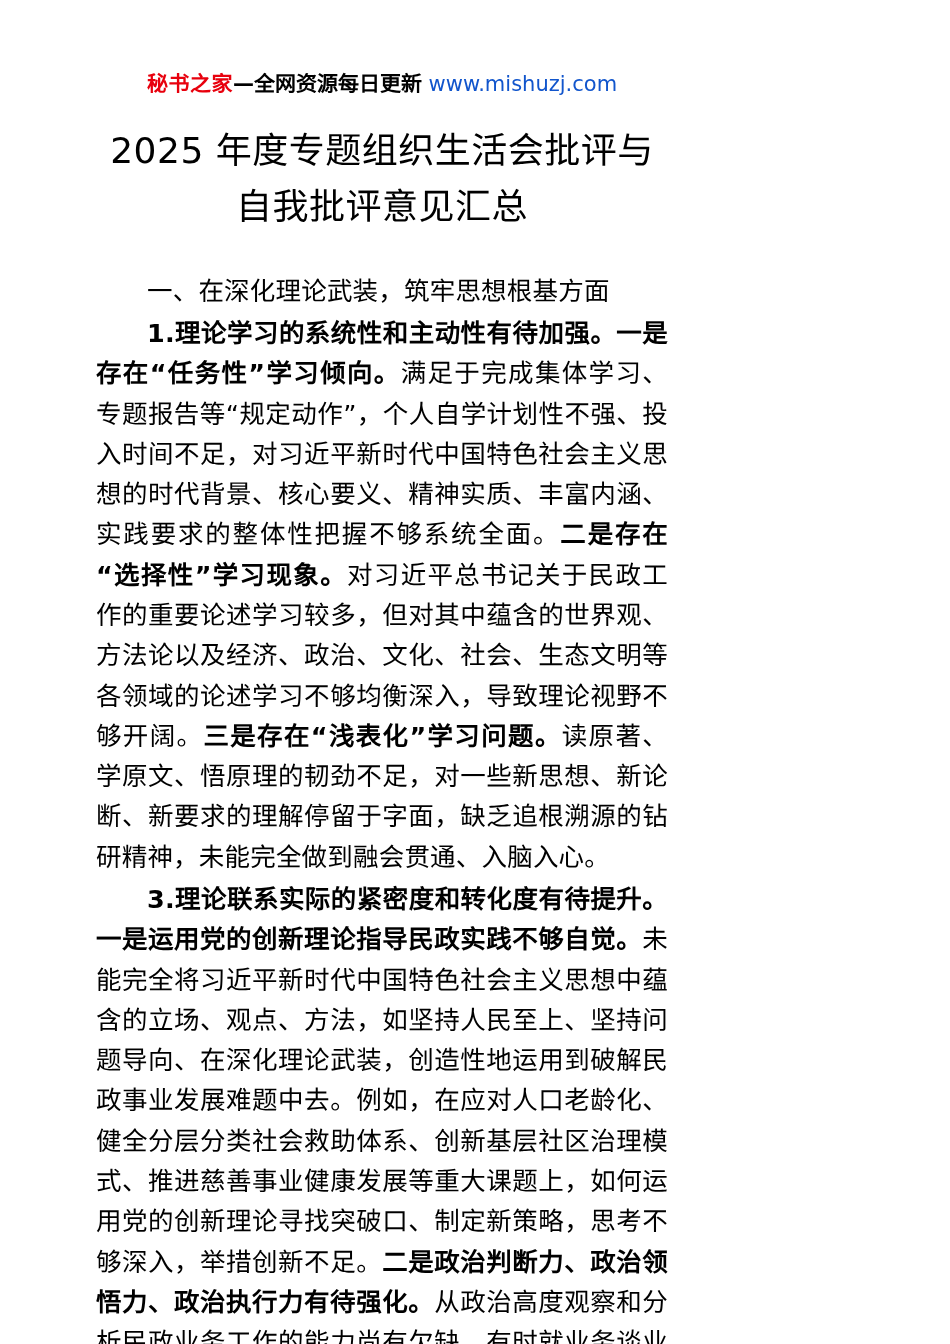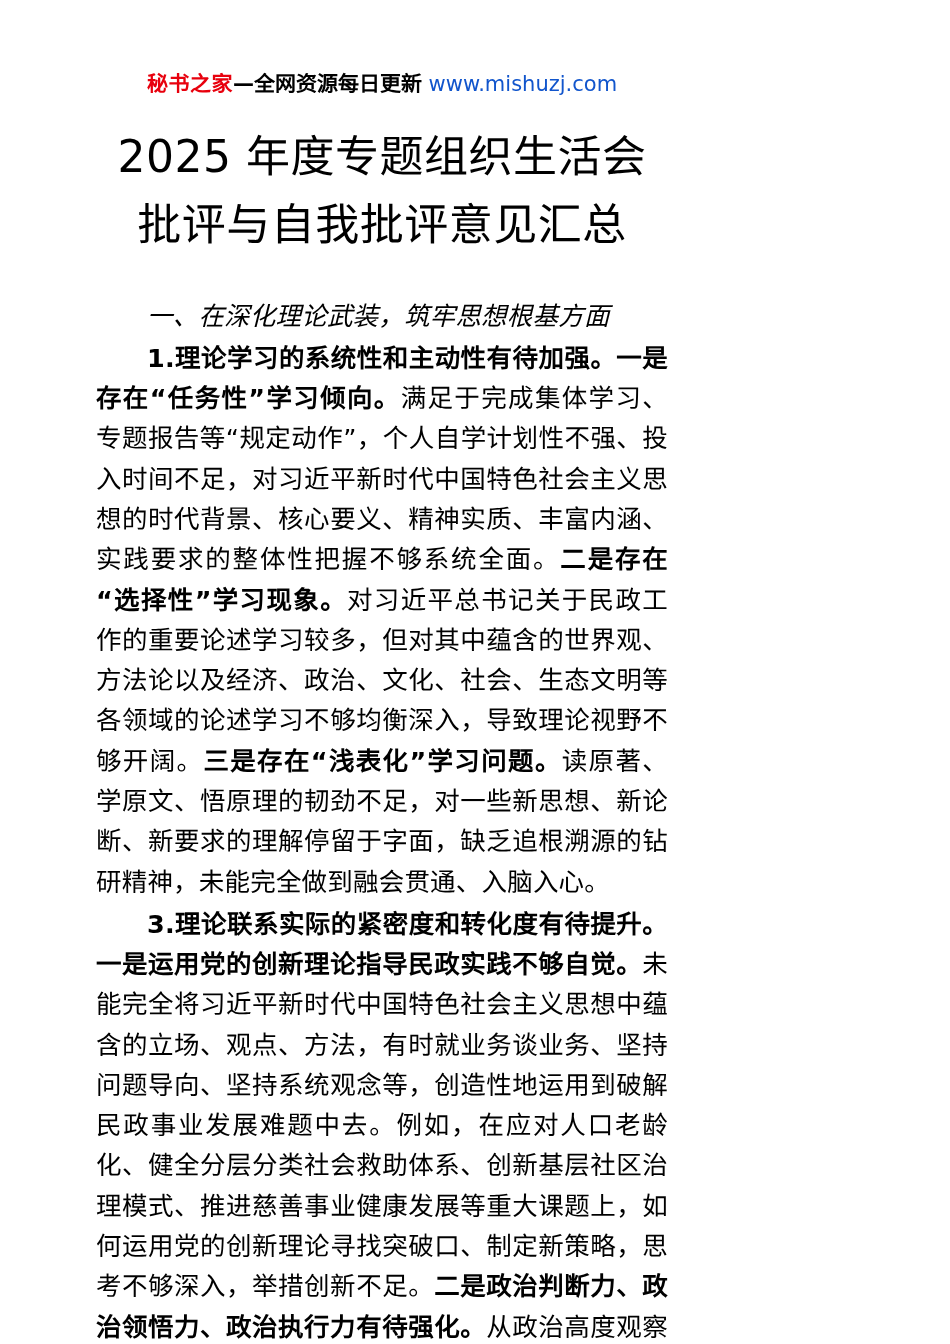--- a/index.html
+++ b/index.html
@@ -38,21 +38,21 @@
     color: #000000;
     font-weight: bold;
   }
   .watermark .site {
     color: #1155cc;
     font-weight: normal;
   }
   h1.doc-title {
     font-family: "DejaVu Sans", "Liberation Sans", sans-serif;
     font-weight: normal;
-    font-size: 44px;
+    font-size: 36px;
     line-height: 1.55;
     text-align: center;
     margin: 10px 0 0 0;
     letter-spacing: 0.5px;
   }
   .body-block {
     margin-top: 36px;
   }
   p.para {
     font-size: 25.5px;
@@ -61,37 +61,36 @@
     text-align: justify;
     text-justify: inter-ideograph;
     letter-spacing: 0.2px;
     text-indent: 2em;
   }
   .b {
     font-weight: bold;
   }
   .section-head {
     font-weight: normal;
-    font-style: italic;
   }
 </style>
 </head>
 <body>
 
 <div class="page">
 
   <div class="watermark">
     <span class="brand">秘书之家</span><span class="tagline">—全网资源每日更新</span> <span class="site">www.mishuzj.com</span>
   </div>
 
   <h1 class="doc-title">2025 年度专题组织生活会批评与自我批评意见汇总</h1>
 
   <div class="body-block">
 
     <p class="para section-head">一、在深化理论武装，筑牢思想根基方面</p>
 
     <p class="para"><span class="b">1.理论学习的系统性和主动性有待加强。一是存在“任务性”学习倾向。</span><span>满足于完成集体学习、专题报告等“规定动作”，个人自学计划性不强、投入时间不足，对习近平新时代中国特色社会主义思想的时代背景、核心要义、精神实质、丰富内涵、实践要求的整体性把握不够系统全面。</span><span class="b">二是存在“选择性”学习现象。</span><span>对习近平总书记关于民政工作的重要论述学习较多，但对其中蕴含的世界观、方法论以及经济、政治、文化、社会、生态文明等各领域的论述学习不够均衡深入，导致理论视野不够开阔。</span><span class="b">三是存在“浅表化”学习问题。</span><span>读原著、学原文、悟原理的韧劲不足，对一些新思想、新论断、新要求的理解停留于字面，缺乏追根溯源的钻研精神，未能完全做到融会贯通、入脑入心。</span></p>
 
-    <p class="para"><span class="b">3.理论联系实际的紧密度和转化度有待提升。一是运用党的创新理论指导民政实践不够自觉。</span><span>未能完全将习近平新时代中国特色社会主义思想中蕴含的立场、观点、方法，有时就业务谈业务、坚持问题导向、坚持系统观念等，创造性地运用到破解民政事业发展难题中去。例如，在应对人口老龄化、健全分层分类社会救助体系、创新基层社区治理模式、推进慈善事业健康发展等重大课题上，如何运用党的创新理论寻找突破口、制定新策略，思考不够深入，举措创新不足。</span><span class="b">二是政治判断力、政治领悟力、政治执行力有待强化。</span><span>从政治高度观察和分析民政业务工作的能力尚有欠缺，有时就业务谈业务，未能始终将民政工作置于国家发展大局、全市中心工作中去考量和推进，在履</span></p>
+    <p class="para"><span class="b">3.理论联系实际的紧密度和转化度有待提升。一是运用党的创新理论指导民政实践不够自觉。</span><span>未能完全将习近平新时代中国特色社会主义思想中蕴含的立场、观点、方法，如坚持人民至上、坚持问题导向、在深化理论武装，创造性地运用到破解民政事业发展难题中去。例如，在应对人口老龄化、健全分层分类社会救助体系、创新基层社区治理模式、推进慈善事业健康发展等重大课题上，如何运用党的创新理论寻找突破口、制定新策略，思考不够深入，举措创新不足。</span><span class="b">二是政治判断力、政治领悟力、政治执行力有待强化。</span><span>从政治高度观察和分析民政业务工作的能力尚有欠缺，有时就业务谈业务，未能始终将民政工作置于国家发展大局、全市中心工作中去考量和推进，在履</span></p>
 
   </div>
 
 </div>
 
 </body></html>

